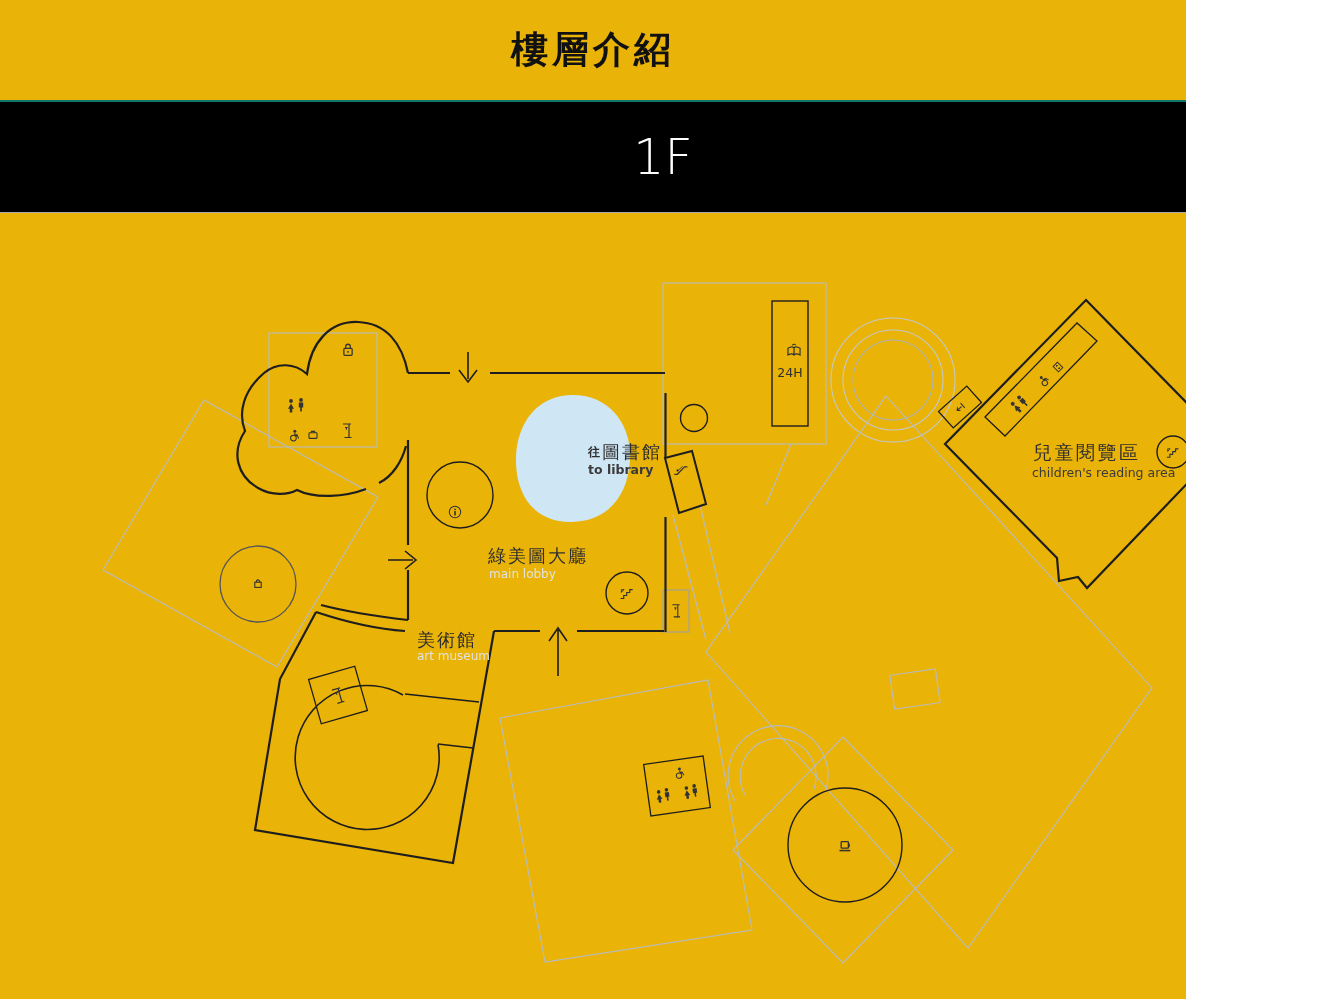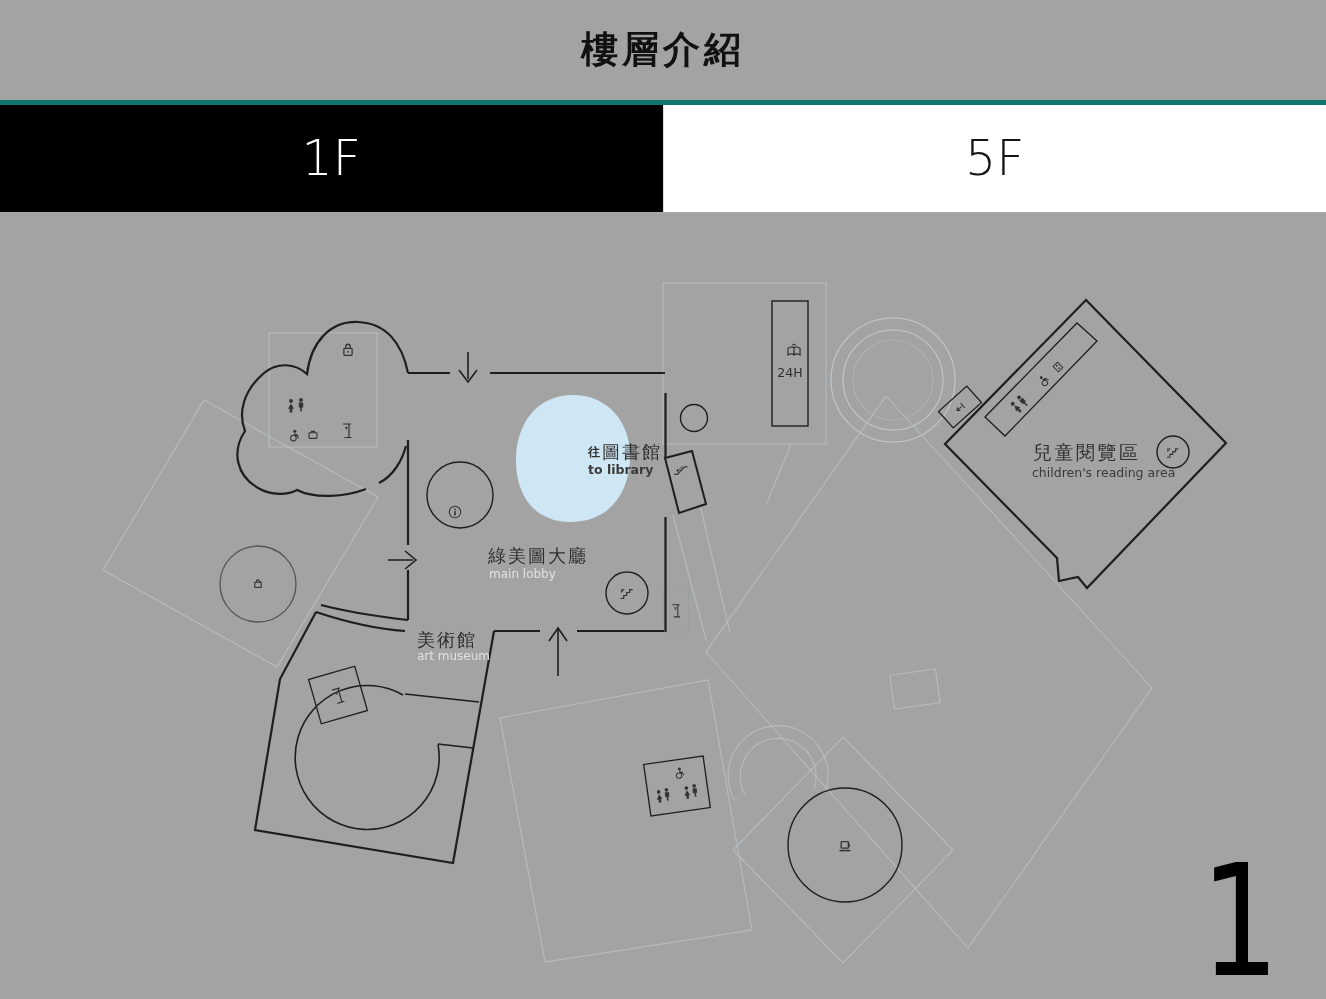--- a/index.html
+++ b/index.html
@@ -1,20 +1,20 @@
 <!DOCTYPE html>
 <html><head>
 <meta charset="utf-8">
 <style>
   html,body{margin:0;padding:0;background:#fff;}
-  .page{position:relative;width:1326px;height:999px;background:#a3a3a3;overflow:hidden;
+  .page{position:relative;width:1186px;height:999px;background:#eab308;overflow:hidden;
         font-family:"DejaVu Sans","Liberation Sans",sans-serif;}
   .header{height:100px;display:flex;align-items:center;justify-content:center;}
   .page-title{font-size:37px;font-weight:700;letter-spacing:4px;color:#111;}
-  .tabbar{display:flex;width:1326px;height:113px;border-top:5px solid #0f766e;border-bottom:1px solid #aaa;box-sizing:border-box;}
+  .tabbar{display:flex;width:1326px;height:113px;border-top:2px solid #0f766e;border-bottom:1px solid #aaa;box-sizing:border-box;}
   .tab{flex:1 1 0;display:flex;align-items:center;justify-content:center;
        font-size:49px;font-weight:200;color:#161616;background:#fff;cursor:pointer;}
   .tab + .tab{border-left:1px solid #ddd;}
   .tab.active{background:#000;color:#fff;}
   .plan-wrap{width:1326px;height:786px;}
   svg text{font-family:"DejaVu Sans","Liberation Sans",sans-serif;}
   .zh{fill:#2f2f2f;}
   .en-dark{fill:#3a3a3a;}
   .en-faint{fill:#e0e2e2;}
 </style>
@@ -23,23 +23,20 @@
 
 <div class="page">
 
   <div class="header">
     <div class="page-title">樓層介紹</div>
   </div>
 
   <div class="tabbar">
     <div class="tab active">
         <span>1F</span>
-      </div>
-    <div class="tab">
-        <span>5F</span>
       </div>
   </div>
 
   <div class="plan-wrap">
   <svg width="1326" height="786" viewBox="0 213 1326 786" xmlns="http://www.w3.org/2000/svg">
     <defs>
       <g id="i-man">
             <circle cx="0" cy="-6" r="1.9" fill="#333"></circle>
             <path d="M-2.2,-3.4 h4.4 v4.9 h-1.4 v4 h-1.6 v-4 h-1.4 z" fill="#333"></path>
           </g>

